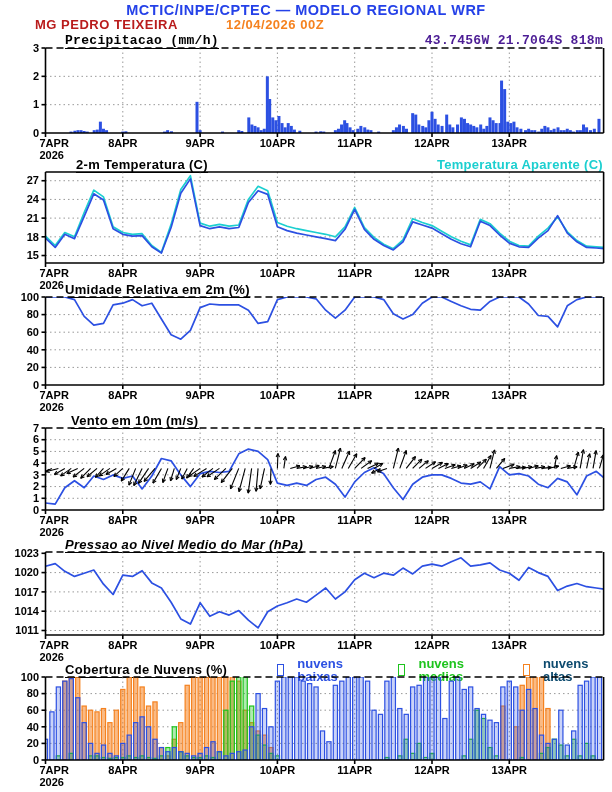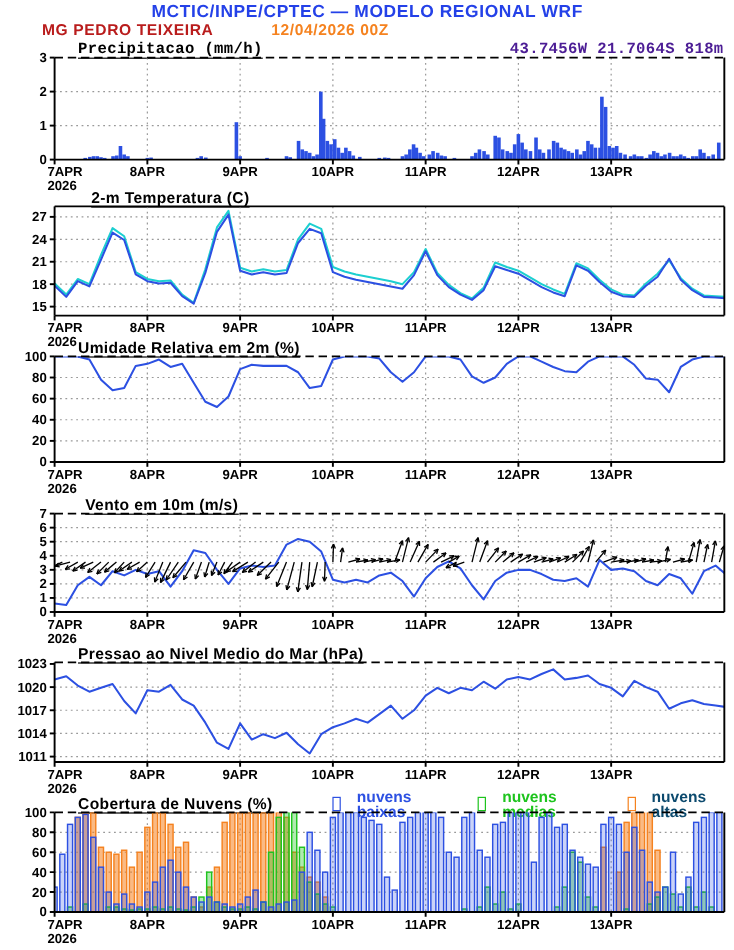--- a/index.html
+++ b/index.html
@@ -25,26 +25,27 @@
 
 <div id="page">
   <div class="hdr1" style="color: rgb(36, 65, 232);">MCTIC/INPE/CPTEC — MODELO REGIONAL WRF</div>
   <div class="hdr2a" style="color: #b91c1c;">MG PEDRO TEIXEIRA</div>
   <div class="hdr2b" style="color: rgb(245, 130, 31);">12/04/2026 00Z</div>
 
   <div class="ptitle" style="left:65px;top:34px;font-family:Liberation Mono, monospace;">Precipitacao (mm/h)</div>
   <div class="annot" style="top: 34px; color: #4c1d95; font-family: Liberation Mono, monospace;">43.7456W 21.7064S 818m</div>
 
   <div class="ptitle" style="left:76px;top:158px;">2-m Temperatura (C)</div>
+  <div class="ptitle2 annot" style="top: 158px; color: rgb(28, 207, 208);">Temperatura Aparente (C)</div>
 
   <div class="ptitle" style="left:65px;top:283px;">Umidade Relativa em 2m (%)</div>
 
   <div class="ptitle" style="left:71px;top:414px;">Vento em 10m (m/s)</div>
 
-  <div class="ptitle" style="left:65px;top:538px;">Pressao ao Nivel Medio do Mar (hPa)</div>
+  <div class="ptitle" style="left:65px;top:538px;font-style:italic;">Pressao ao Nivel Medio do Mar (hPa)</div>
 
   <div class="ptitle" style="left:65px;top:663px;">Cobertura de Nuvens (%)</div>
   <div class="legend">
     <span class="legitem">
       <span class="legbox" style="border-color: rgb(44, 80, 226);"></span>
       <span style="color: rgb(44, 80, 226);">nuvens baixas</span>
     </span>
     <span class="legitem">
       <span class="legbox" style="border-color: rgb(30, 196, 30);"></span>
       <span style="color: rgb(30, 196, 30);">nuvens medias</span>

